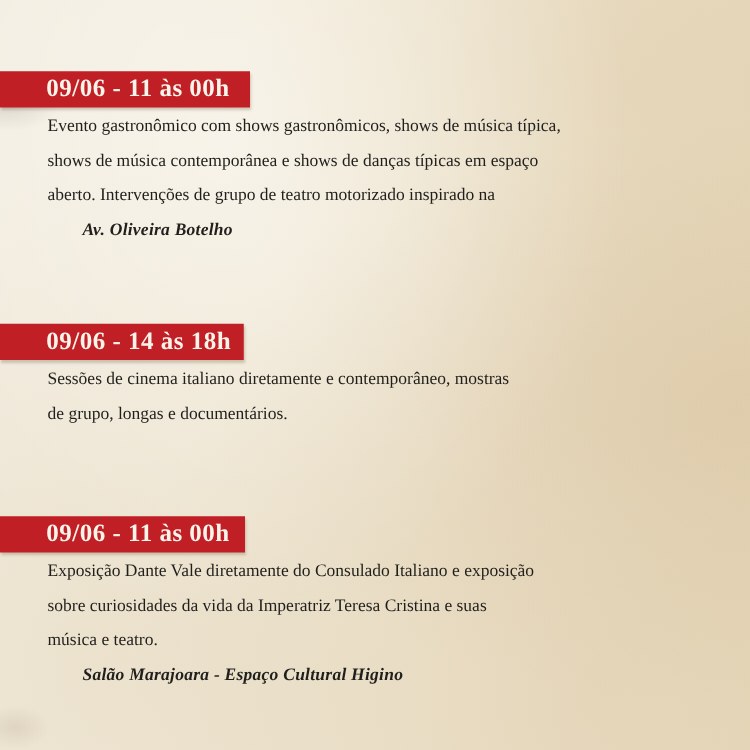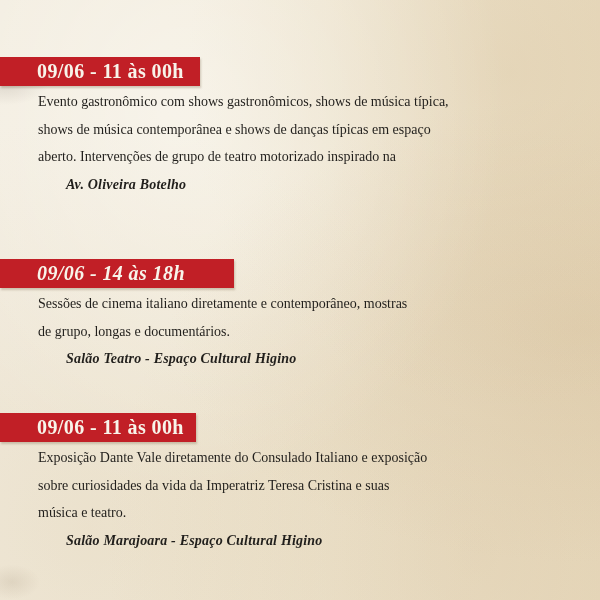--- a/index.html
+++ b/index.html
@@ -41,21 +41,21 @@
     font-size: 20px;
     font-weight: 700;
     letter-spacing: 0.4px;
     box-shadow: 1px 2px 2px rgba(115, 95, 65, 0.30);
     white-space: nowrap;
   }
   #section-1 { top: 52px; }
   #section-2 { top: 254px; }
   #section-3 { top: 408px; }
   #section-1 .time-banner { width: 200px; }
-  #section-2 .time-banner { width: 234px; font-style: italic; }
+  #section-2 .time-banner { width: 195px; }
   #section-3 .time-banner { width: 196px; }
   .event-description {
     position: absolute;
     left: 38px;
     top: 36px;
     width: 545px;
     color: #211f1c;
     font-size: 14px;
   }
   .description-line {
@@ -88,21 +88,20 @@
   </div>
 </div>
 
 <div class="event-section" id="section-2">
   <div class="time-banner">
     <span>09/06 - 14 às 18h</span>
   </div>
   <div class="event-description">
     <div class="description-line">Sessões de cinema italiano diretamente e contemporâneo, mostras</div>
     <div class="description-line">de grupo, longas e documentários.</div>
-    <div class="event-location">Salão Teatro - Espaço Cultural Higino</div>
   </div>
 </div>
 
 <div class="event-section" id="section-3">
   <div class="time-banner">
     <span>09/06 - 11 às 00h</span>
   </div>
   <div class="event-description">
     <div class="description-line">Exposição Dante Vale diretamente do Consulado Italiano e exposição</div>
     <div class="description-line">sobre curiosidades da vida da Imperatriz Teresa Cristina e suas</div>

